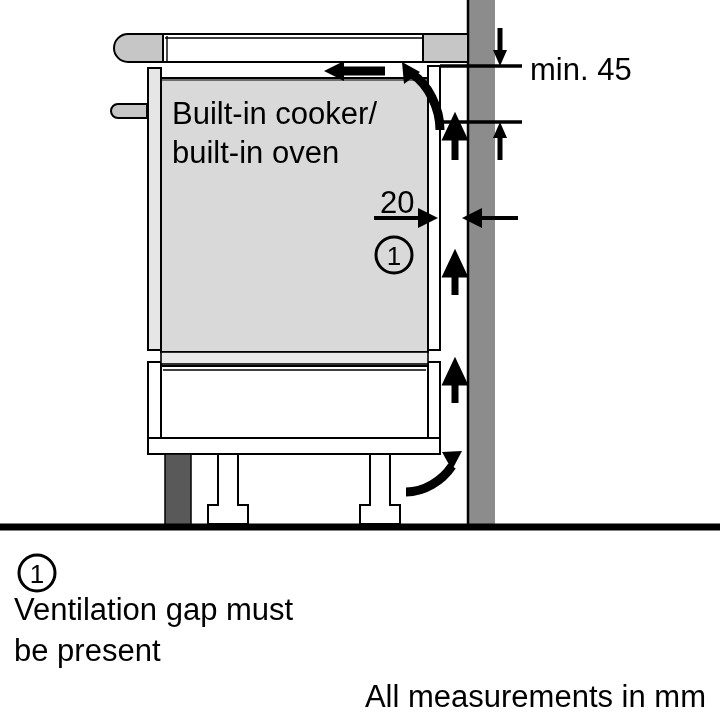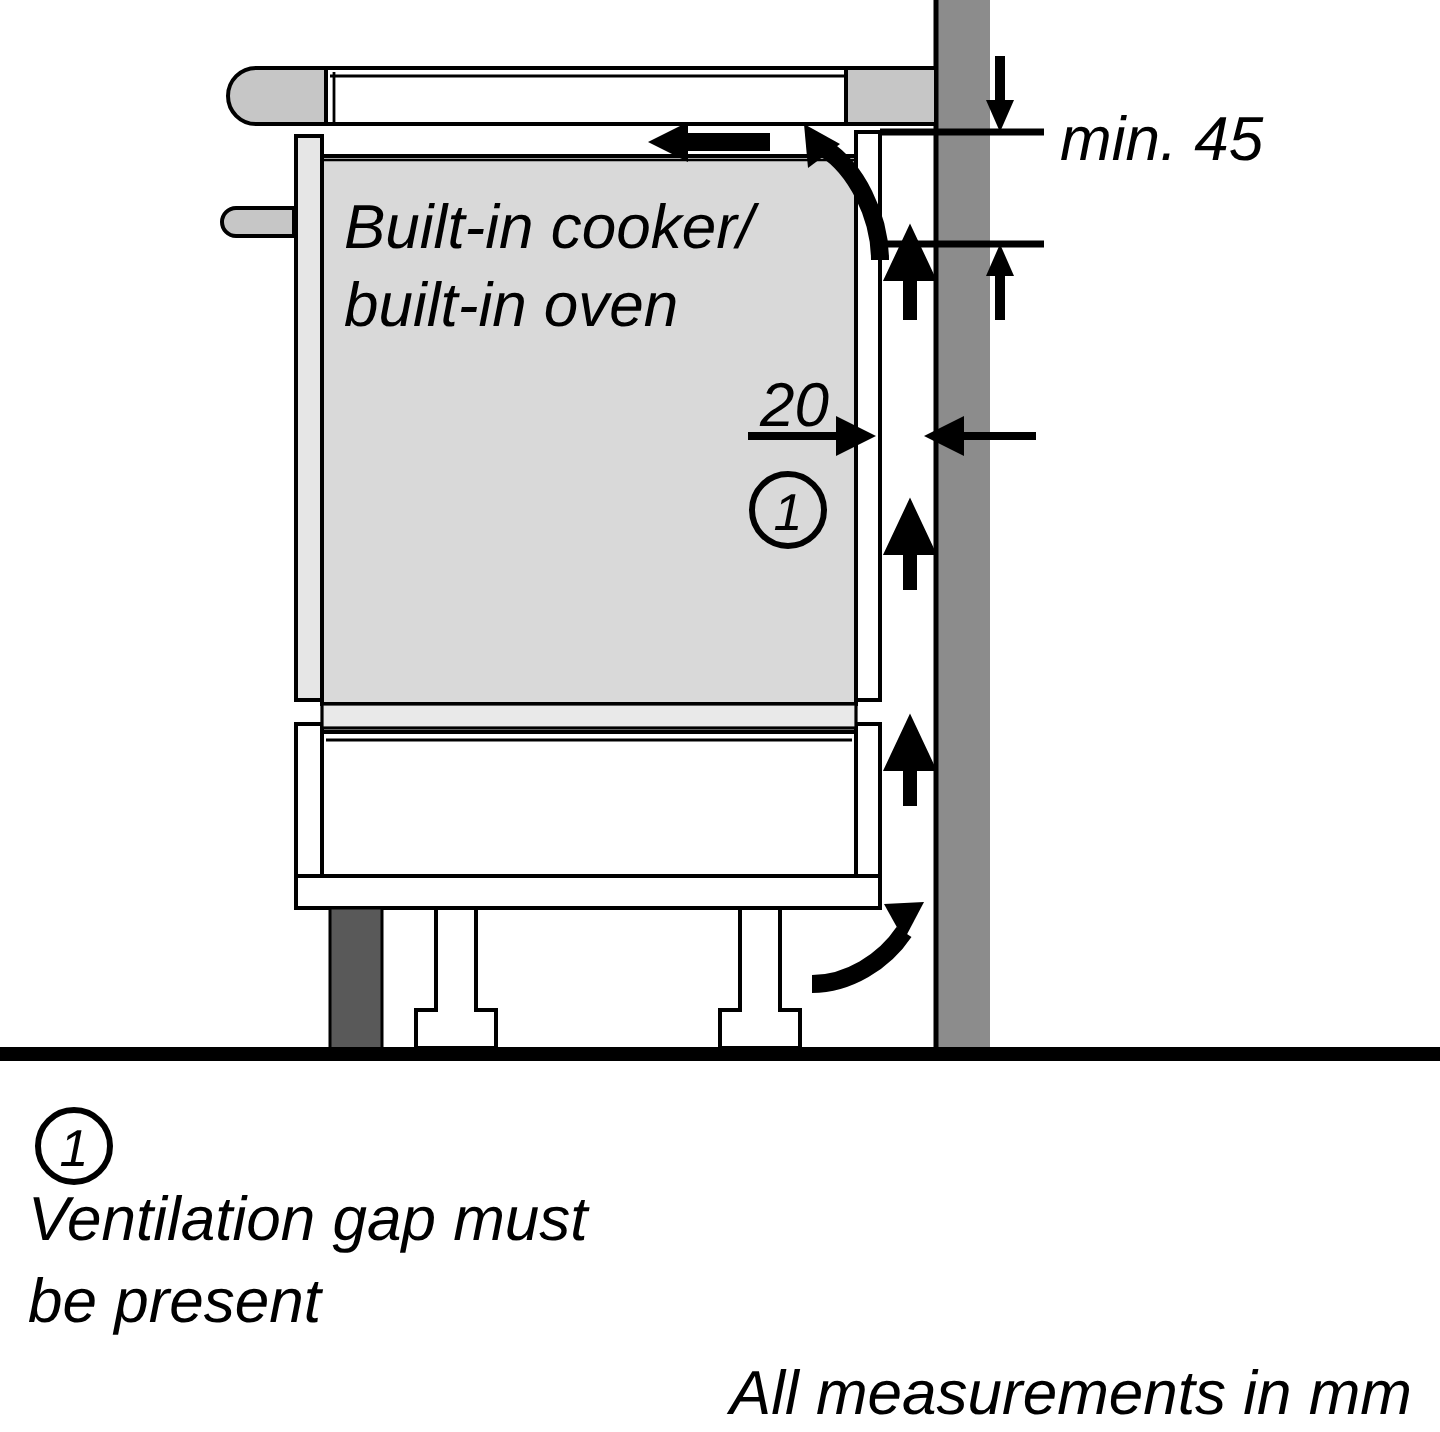--- a/index.html
+++ b/index.html
@@ -11,21 +11,20 @@
     width: 720px;
     height: 716px;
     font-family: "Liberation Sans", sans-serif;
     color: #000000;
     overflow: hidden;
   }
   #diagram-root {
     position: relative;
     width: 717px;
     height: 716px;
-    font-style: italic;
   }
   svg#installation-diagram {
     position: absolute;
     top: 0;
     left: 0;
     display: block;
   }
   text {
     font-family: "Liberation Sans", sans-serif;
     fill: #000000;

